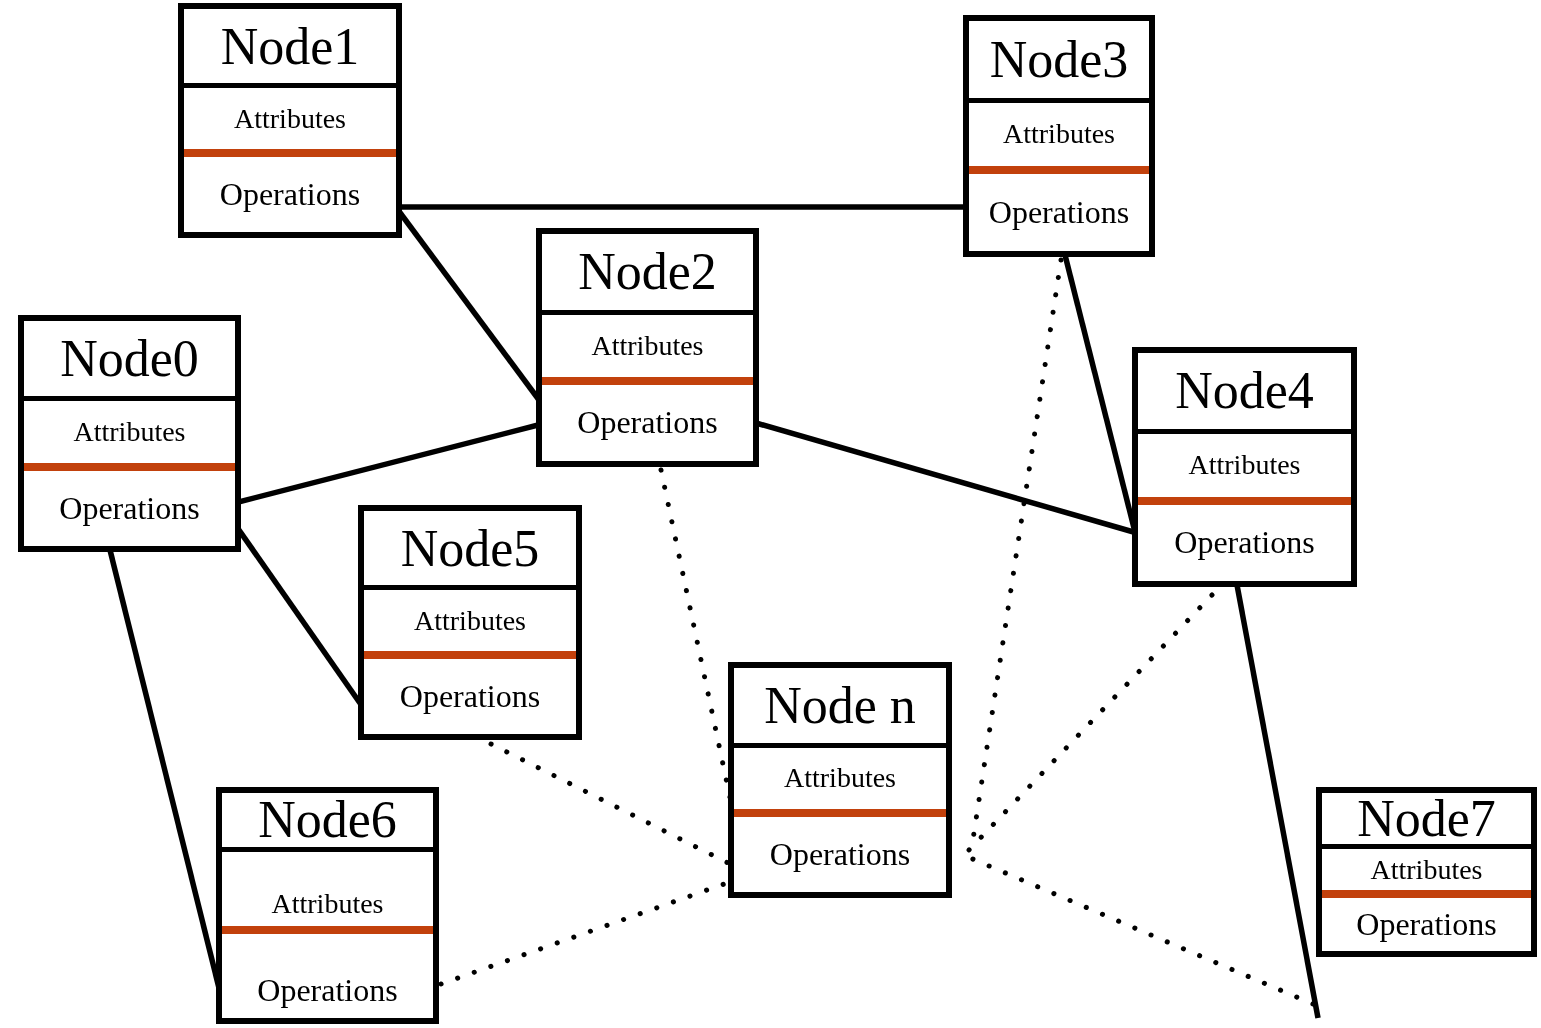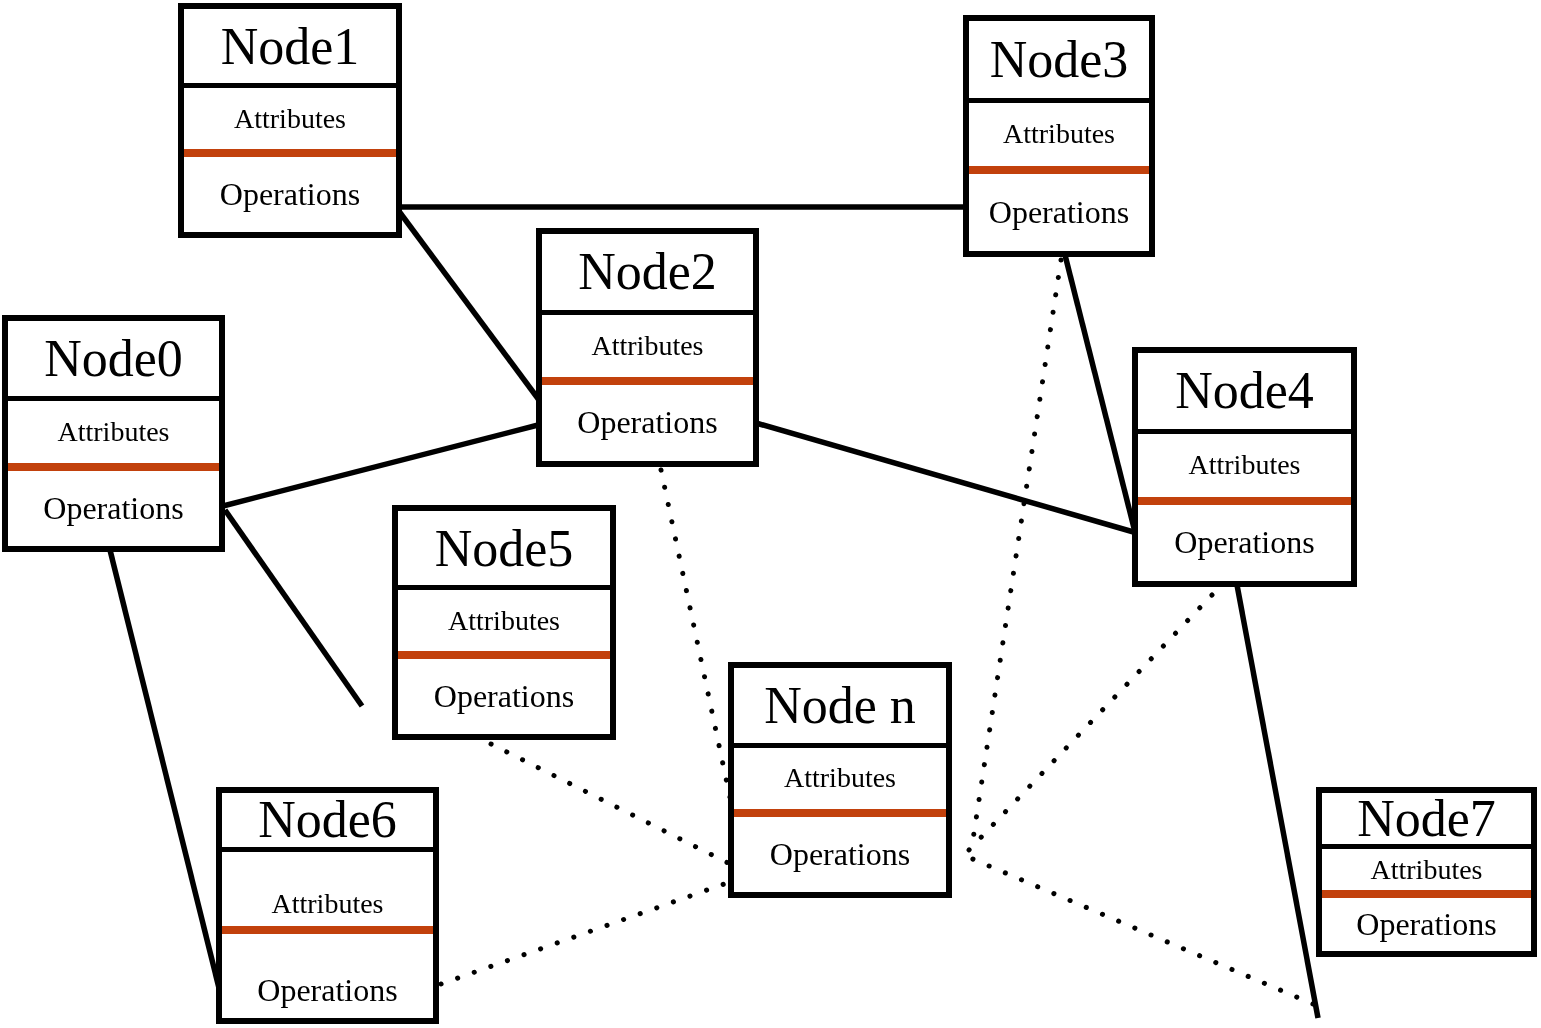--- a/index.html
+++ b/index.html
@@ -79,21 +79,21 @@
       <line x1="756" y1="423" x2="1137" y2="533" class="edge-solid"></line>
       <line x1="1065" y1="255" x2="1135" y2="532" class="edge-solid"></line>
       <line x1="1237" y1="585" x2="1318" y2="1018" class="edge-solid"></line>
       <line x1="661" y1="470" x2="744" y2="864" class="edge-dotted"></line>
       <line x1="491" y1="744" x2="744" y2="871" class="edge-dotted"></line>
       <line x1="441" y1="984" x2="744" y2="877" class="edge-dotted"></line>
       <line x1="1061" y1="260" x2="972" y2="846" class="edge-dotted"></line>
       <line x1="1212" y1="595" x2="968" y2="851" class="edge-dotted"></line>
       <line x1="1313" y1="1004" x2="968" y2="857" class="edge-dotted"></line>
     </svg>
-<div class="node" style="left: 2px; top: 315px; width: 223px; height: 237px;">
+<div class="node" style="left: 18px; top: 315px; width: 223px; height: 237px;">
     <div class="compartment title">Node0</div>
     <div class="compartment attrs">Attributes</div>
     <div class="compartment ops">Operations</div>
   </div>
     <div class="node" style="left: 178px; top: 3px; width: 224px; height: 235px;">
     <div class="compartment title">Node1</div>
     <div class="compartment attrs">Attributes</div>
     <div class="compartment ops">Operations</div>
   </div>
     <div class="node" style="left: 536px; top: 228px; width: 223px; height: 239px;">
@@ -104,21 +104,21 @@
     <div class="node" style="left: 963px; top: 15px; width: 192px; height: 242px;">
     <div class="compartment title">Node3</div>
     <div class="compartment attrs">Attributes</div>
     <div class="compartment ops">Operations</div>
   </div>
     <div class="node" style="left: 1132px; top: 347px; width: 225px; height: 240px;">
     <div class="compartment title">Node4</div>
     <div class="compartment attrs">Attributes</div>
     <div class="compartment ops">Operations</div>
   </div>
-    <div class="node" style="left: 358px; top: 505px; width: 224px; height: 235px; margin-left: 34px;">
+    <div class="node" style="left: 358px; top: 505px; width: 224px; height: 235px;">
     <div class="compartment title">Node5</div>
     <div class="compartment attrs">Attributes</div>
     <div class="compartment ops">Operations</div>
   </div>
     <div class="node" style="left: 216px; top: 787px; width: 223px; height: 237px; gap: 30px;">
     <div class="compartment title">Node6</div>
     <div class="compartment attrs">Attributes</div>
     <div class="compartment ops">Operations</div>
   </div>
     <div class="node" style="left: 1316px; top: 787px; width: 221px; height: 170px;">

